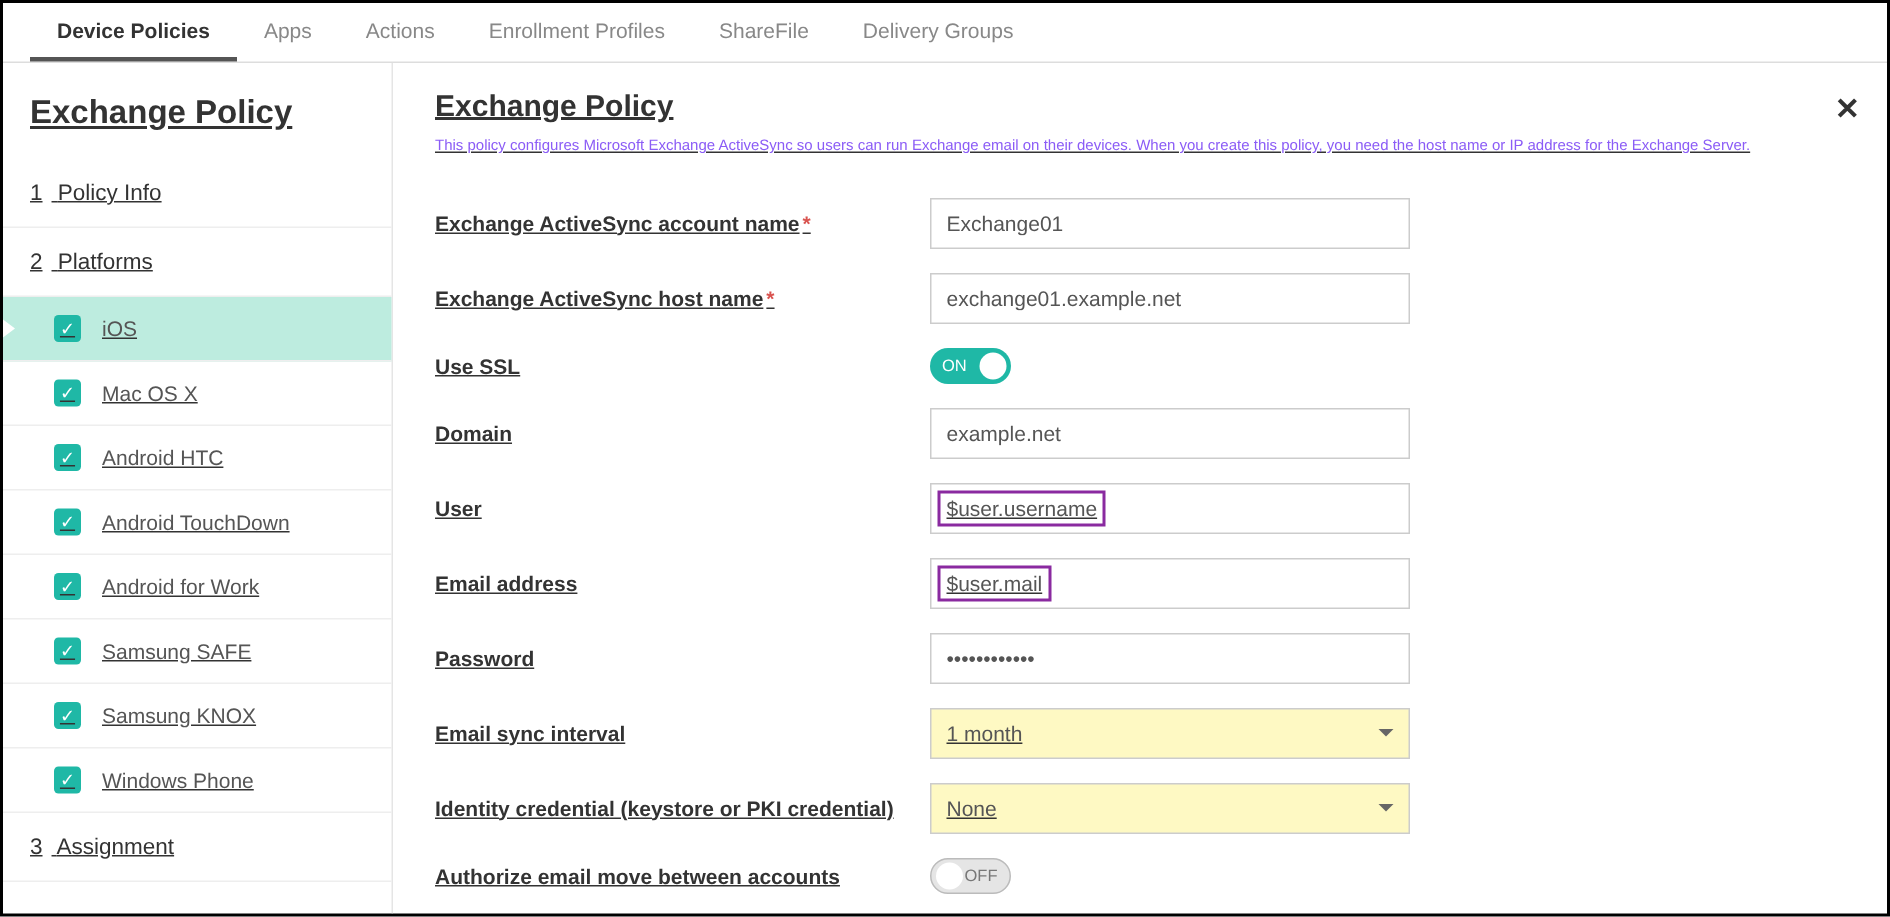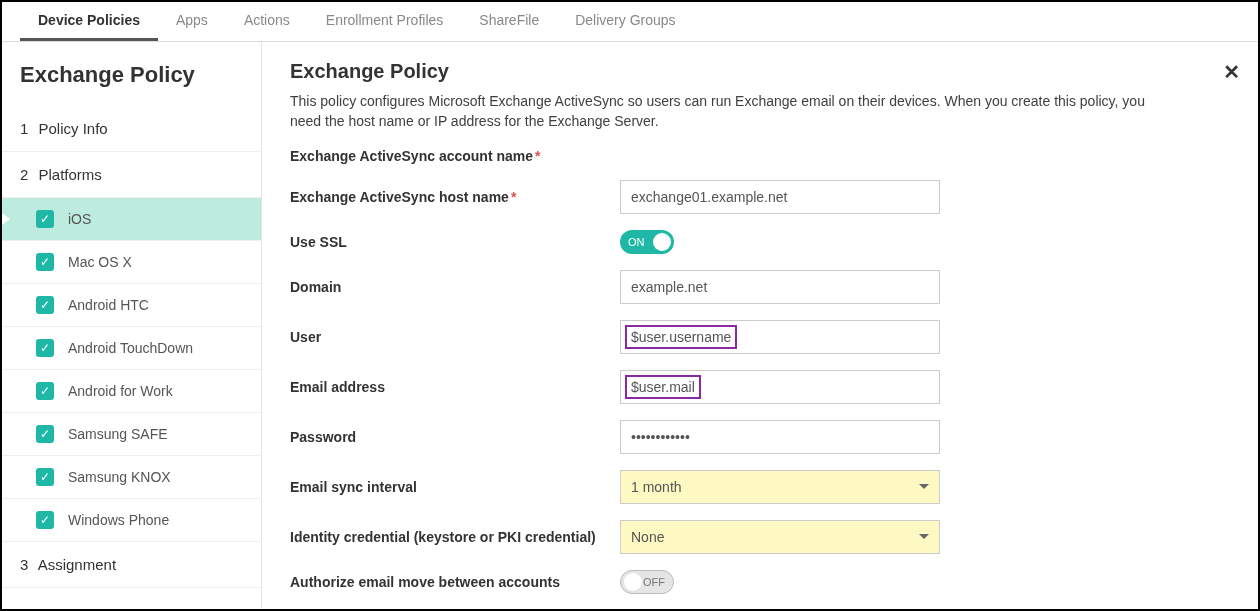--- a/index.html
+++ b/index.html
@@ -26,20 +26,21 @@
   font-size: 14px;
 }
 .tab.active {
   color: #333;
   font-weight: 600;
   border-bottom: 3px solid #555;
 }
 .main-wrap {
   display: flex;
   height: calc(611px - 44px);
+  text-decoration: underline;
 }
 .sidebar {
   width: 260px;
   border-right: 1px solid #e5e5e5;
   display: flex;
   flex-direction: column;
 }
 .sidebar-title {
   padding: 20px 18px 18px 18px;
   font-size: 22px;
@@ -96,25 +97,25 @@
   padding: 18px 28px 20px 28px;
   position: relative;
   overflow: hidden;
 }
 .content h2 {
   font-size: 20px;
   font-weight: 700;
   margin-bottom: 8px;
 }
 .desc {
-  color: #404040;
-  font-size: 14px;
+  color: #8b5cf6;
+  font-size: 10px;
   max-width: 880px;
   line-height: 1.45;
-  margin-bottom: 16px;
+  margin-bottom: 26px;
 }
 .close {
   position: absolute;
   top: 18px;
   right: 18px;
   font-size: 20px;
   cursor: pointer;
   font-weight: bold;
 }
 .form-row {
@@ -270,20 +271,23 @@
 
   <div class="content">
     <span class="close">✕</span>
     <h2>Exchange Policy</h2>
     <p class="desc">This policy configures Microsoft Exchange ActiveSync so users can run Exchange email on their devices. When you create this policy, you need the host name or IP address for the Exchange Server.</p>
 
     <div class="form-row">
       <div class="form-label">
         <span>Exchange ActiveSync account name</span><span class="req">*</span>
       </div>
+      <div class="form-control-wrap">
+        <input class="text-input" value="Exchange01" style="">
+      </div>
     </div>
 
     <div class="form-row">
       <div class="form-label">
         <span>Exchange ActiveSync host name</span><span class="req">*</span>
       </div>
       <div class="form-control-wrap">
         <input class="text-input" value="exchange01.example.net" style="">
       </div>
     </div>

